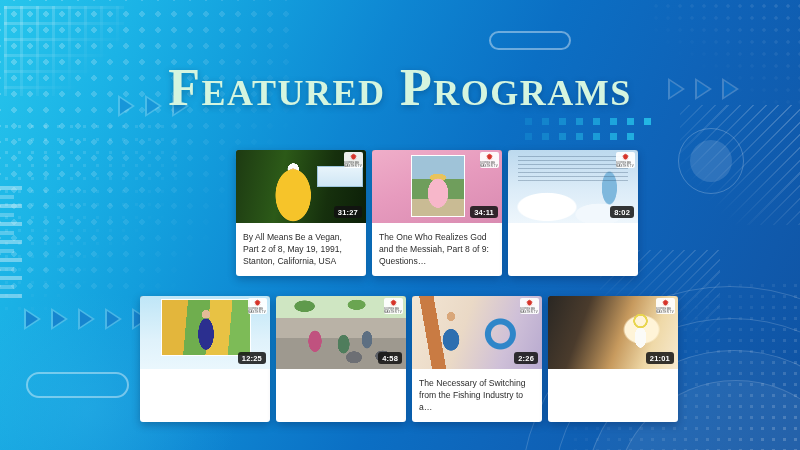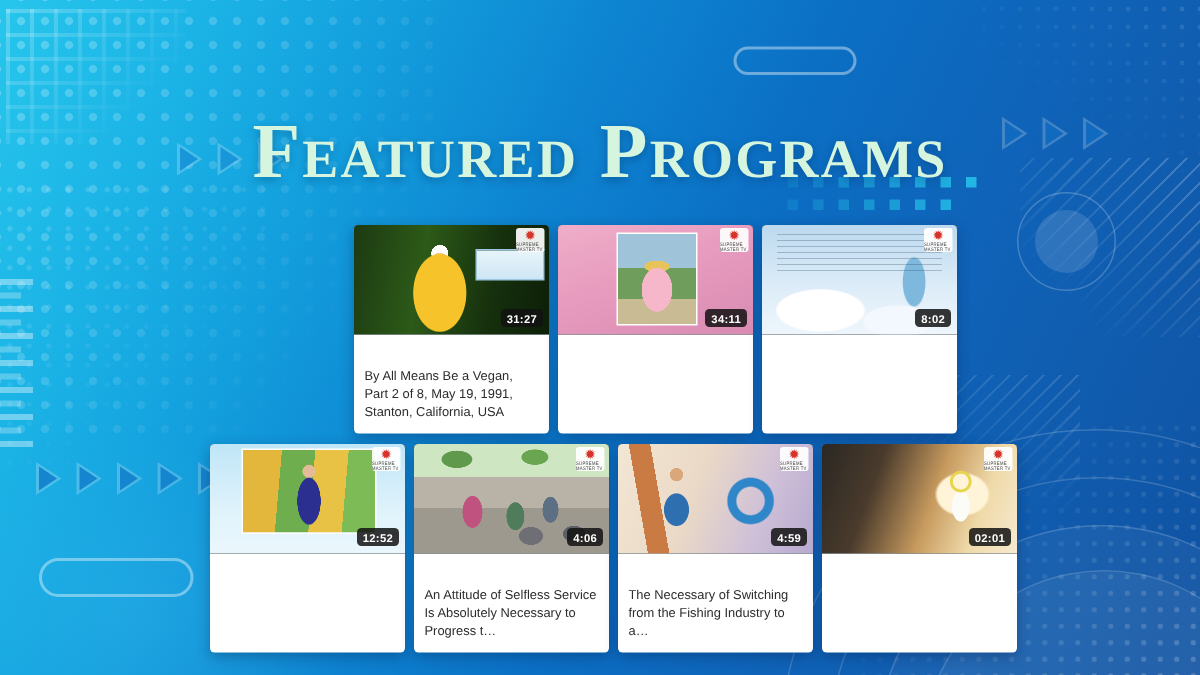--- a/index.html
+++ b/index.html
@@ -150,21 +150,21 @@
   }
   
   #glow-bl {
     left: -60px; bottom: -80px; width: 300px; height: 240px;
     background: radial-gradient(ellipse at center, rgba(60,190,240,.30), rgba(0,0,0,0) 70%);
   }
 
   
   #page-title {
     position: absolute;
-    left: 0; right: 0; top: 76px;
+    left: 0; right: 0; top: 62px;
     text-align: center;
     font-family: "Liberation Serif", "DejaVu Serif", serif;
     font-variant: small-caps;
     font-weight: 700;
     font-size: 52px;
     letter-spacing: 1.5px;
     color: #d5f5df;
     text-shadow: 0 2px 6px rgba(0,40,80,.35);
     line-height: 1;
   }
@@ -208,21 +208,21 @@
     position: absolute; right: 4px; bottom: 5px;
     background: rgba(18,18,18,.85);
     color: #fff;
     font-size: 7.5px;
     font-weight: 600;
     padding: 1.5px 4px;
     border-radius: 3px;
     letter-spacing: .2px;
   }
   .cap {
-    padding: 21px 7px 8px 7px;
+    padding: 8px 7px 8px 7px;
     color: #2c2c2c;
     font-size: 8.6px;
     line-height: 1.42;
     min-height: 52px;
   }
 
   
   .art-vegan {
     background:
       radial-gradient(ellipse 30px 44px at 44% 62%, #f6c42a 0 58%, transparent 60%),
@@ -403,70 +403,70 @@
       </div>
       <div class="card">
         <div class="thumb">
           <div class="art art-realizes"></div>
           <div class="badge-logo">
             <span class="mark">✹</span>
             <span class="tag">SUPREME MASTER TV</span>
           </div>
           <div class="dur">34:11</div>
         </div>
+        <div class="cap">The One Who Realizes God and the Messiah, Part 8 of 9: Questions…</div>
       </div>
       <div class="card">
         <div class="thumb">
           <div class="art art-quanyin"></div>
           <div class="badge-logo">
             <span class="mark">✹</span>
             <span class="tag">SUPREME MASTER TV</span>
           </div>
           <div class="dur">8:02</div>
         </div>
       </div>
     </div>
   <div class="row" id="row-2">
       <div class="card">
         <div class="thumb">
           <div class="art art-millennium"></div>
           <div class="badge-logo">
             <span class="mark">✹</span>
             <span class="tag">SUPREME MASTER TV</span>
           </div>
-          <div class="dur">12:52</div>
+          <div class="dur">12:25</div>
         </div>
       </div>
       <div class="card">
         <div class="thumb">
           <div class="art art-selfless"></div>
           <div class="badge-logo">
             <span class="mark">✹</span>
             <span class="tag">SUPREME MASTER TV</span>
           </div>
-          <div class="dur">4:06</div>
-        </div>
-        <div class="cap">An Attitude of Selfless Service Is Absolutely Necessary to Progress t…</div>
+          <div class="dur">4:58</div>
+        </div>
       </div>
       <div class="card">
         <div class="thumb">
           <div class="art art-fishing"></div>
           <div class="badge-logo">
             <span class="mark">✹</span>
             <span class="tag">SUPREME MASTER TV</span>
           </div>
-          <div class="dur">4:59</div>
+          <div class="dur">2:26</div>
         </div>
         <div class="cap">The Necessary of Switching from the Fishing Industry to a…</div>
       </div>
       <div class="card">
         <div class="thumb">
           <div class="art art-islamic"></div>
           <div class="badge-logo">
             <span class="mark">✹</span>
             <span class="tag">SUPREME MASTER TV</span>
           </div>
-          <div class="dur">02:01</div>
+          <div class="dur">21:01</div>
         </div>
       </div>
     </div>
 
 </div>
 
 </body></html>

